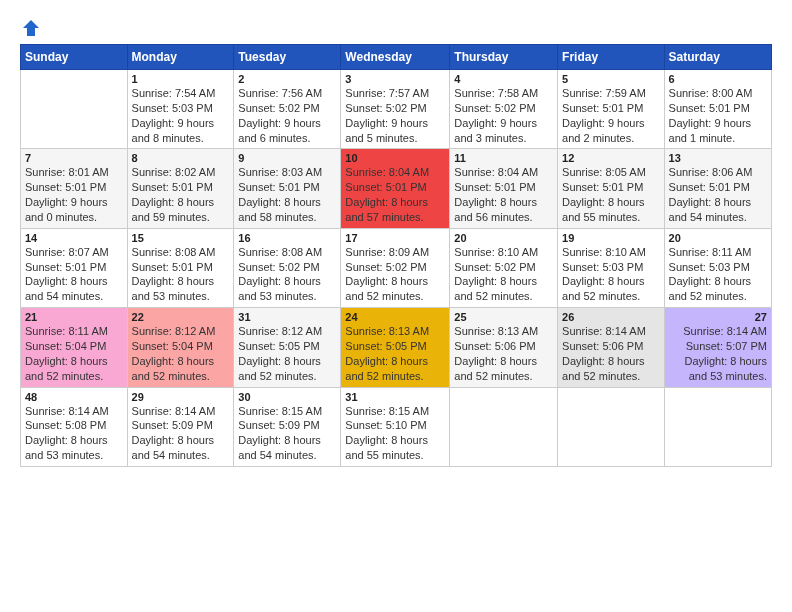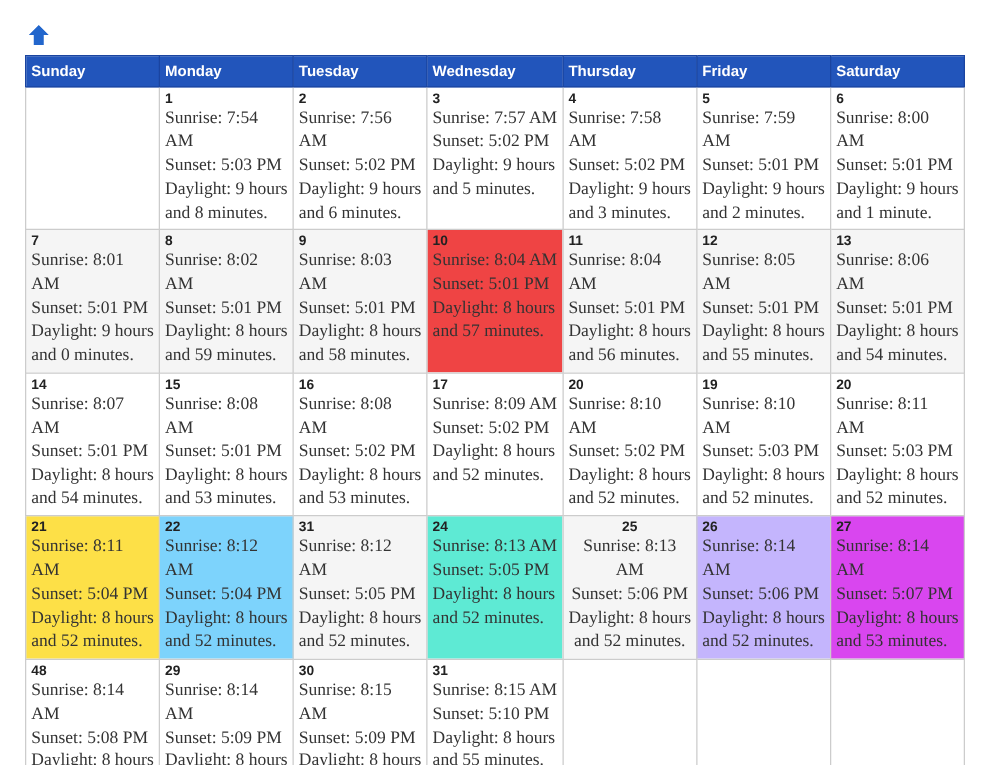--- a/index.html
+++ b/index.html
@@ -69,24 +69,23 @@
       background: #f5f5f5;
     }
     .day-num {
       font-weight: bold;
       font-size: 11px;
       color: #222;
       display: block;
       margin-bottom: 1px;
     }
     .day-info {
-      font-size: 14px;
+      font-size: 11px;
       color: #333;
       line-height: 1.35;
-      font-family: Liberation Serif, serif;
     }
     .empty-cell {
       background: #fff !important;
     }
   </style>
 </head>
 <body>
 
 <div class="page">
   <div class="header">
@@ -203,45 +202,45 @@
           <td>
             <span class="day-num">19</span>
             <div class="day-info">Sunrise: 8:10 AM<br>Sunset: 5:03 PM<br>Daylight: 8 hours<br>and 52 minutes.</div>
           </td>
           <td>
             <span class="day-num">20</span>
             <div class="day-info">Sunrise: 8:11 AM<br>Sunset: 5:03 PM<br>Daylight: 8 hours<br>and 52 minutes.</div>
           </td>
         </tr>
         <tr>
-          <td style="background: #fde047;">
+          <td style="background: #f9a8d4;">
             <span class="day-num">21</span>
             <div class="day-info">Sunrise: 8:11 AM<br>Sunset: 5:04 PM<br>Daylight: 8 hours<br>and 52 minutes.</div>
           </td>
-          <td style="background: #7dd3fc;">
+          <td style="background: #fca5a5;">
             <span class="day-num">22</span>
             <div class="day-info">Sunrise: 8:12 AM<br>Sunset: 5:04 PM<br>Daylight: 8 hours<br>and 52 minutes.</div>
           </td>
           <td style="background: rgb(245, 245, 245);">
             <span class="day-num">31</span>
             <div class="day-info">Sunrise: 8:12 AM<br>Sunset: 5:05 PM<br>Daylight: 8 hours<br>and 52 minutes.</div>
           </td>
-          <td style="background: #5eead4;">
+          <td style="background: #eab308;">
             <span class="day-num">24</span>
             <div class="day-info">Sunrise: 8:13 AM<br>Sunset: 5:05 PM<br>Daylight: 8 hours<br>and 52 minutes.</div>
           </td>
-          <td style="background: rgb(245, 245, 245); text-align: center;">
+          <td style="background: rgb(245, 245, 245);">
             <span class="day-num">25</span>
             <div class="day-info">Sunrise: 8:13 AM<br>Sunset: 5:06 PM<br>Daylight: 8 hours<br>and 52 minutes.</div>
           </td>
-          <td style="background: #c4b5fd;">
+          <td style="background: #e5e5e5;">
             <span class="day-num">26</span>
             <div class="day-info">Sunrise: 8:14 AM<br>Sunset: 5:06 PM<br>Daylight: 8 hours<br>and 52 minutes.</div>
           </td>
-          <td style="background: #d946ef;">
+          <td style="background: #c4b5fd; text-align: right;">
             <span class="day-num">27</span>
             <div class="day-info">Sunrise: 8:14 AM<br>Sunset: 5:07 PM<br>Daylight: 8 hours<br>and 53 minutes.</div>
           </td>
         </tr>
         <tr>
           <td>
             <span class="day-num">48</span>
             <div class="day-info">Sunrise: 8:14 AM<br>Sunset: 5:08 PM<br>Daylight: 8 hours<br>and 53 minutes.</div>
           </td>
           <td>

